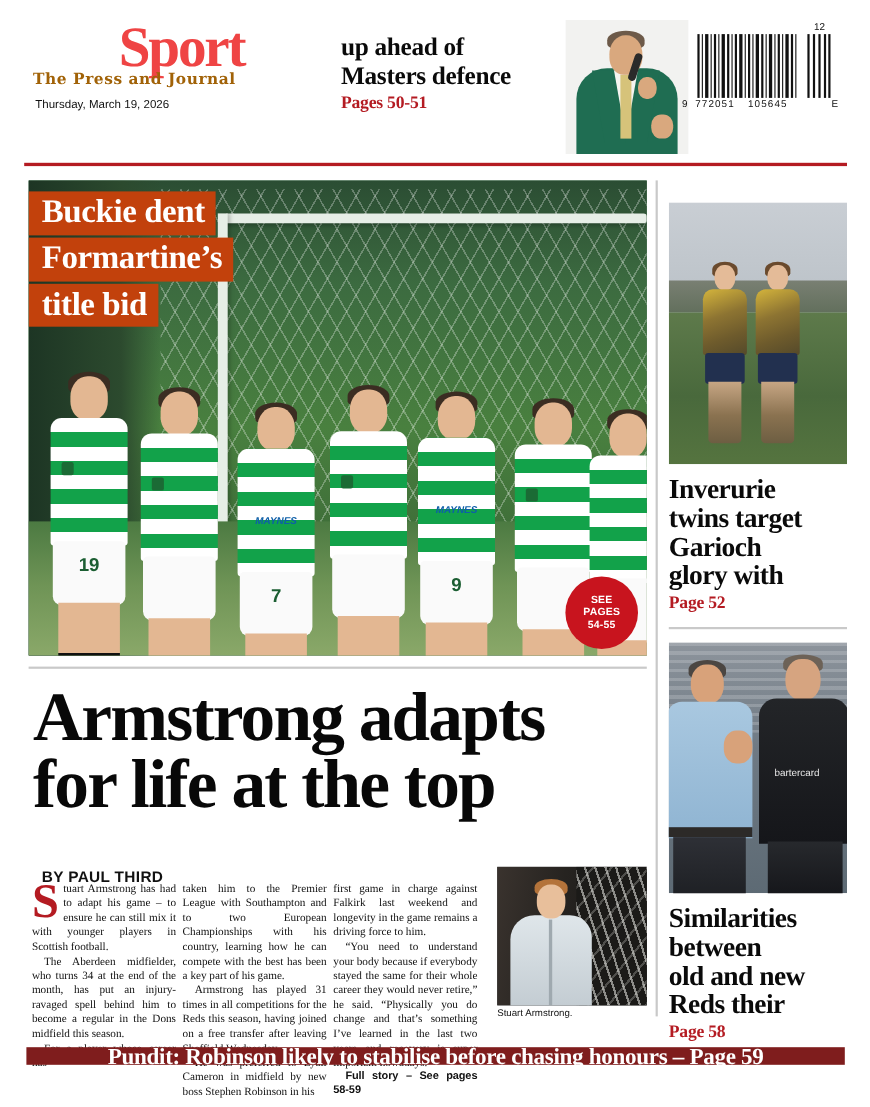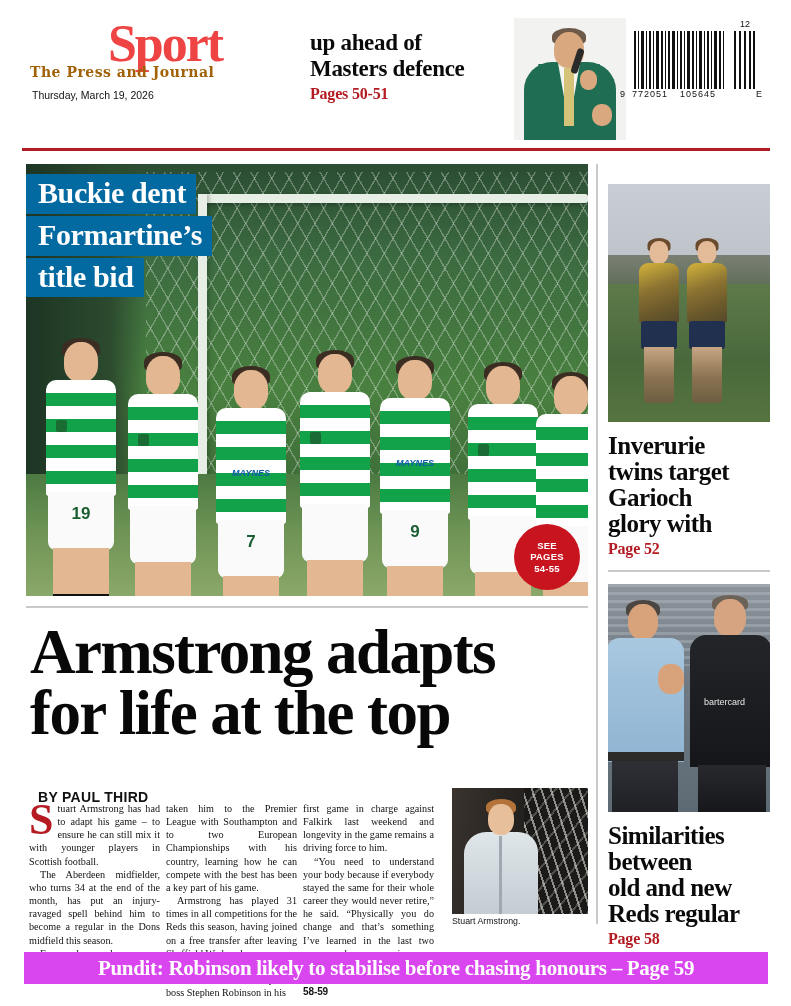--- a/index.html
+++ b/index.html
@@ -196,21 +196,21 @@
   }
   .pl-spon {
     position:absolute; left:50%; transform:translateX(-50%); top:98px;
     font-family:"Liberation Sans", sans-serif; font-weight:bold;
     font-size:9px; color:#0d5fa8; font-style:italic;
   }
 
   .photo-overlay { position:absolute; left:0; top:10px; width:100%; }
   .ov-line {
     display:inline-block;
-    background:#0369a1; color:#fff;
+    background:#c2410c; color:#fff;
     font-family:"Liberation Serif", serif; font-weight:bold;
     font-size:30px; line-height:1.06;
     padding:3px 10px 5px 12px;
     margin-bottom:2px;
     letter-spacing:-0.4px;
     white-space:nowrap;
   }
   .see-pages {
     position:absolute; left:514px; top:524px;
     width:66px; height:66px; border-radius:50%;
@@ -351,22 +351,22 @@
     background:linear-gradient(180deg,#232528 0%,#15161a 100%); border-radius:16px 16px 0 0; }
   .mgrB .logo {
     position:absolute; left:16px; top:104px;
     font-family:"Liberation Sans", sans-serif; font-size:9px; color:#e8e8e8;
   }
   .mgrB .tr { position:absolute; left:10px; top:172px; width:68px; height:50px;
     background:linear-gradient(180deg,#27292d 0%,#15161a 100%); }
 
   
   .bottom-banner {
-    position:absolute; left:24px; top:952px; width:744px; height:32px;
-    background:#d946ef; display:flex; align-items:center; justify-content:center;
+    position:absolute; left:24px; top:952px; width:744px; height:16px;
+    background:#7f1d1d; display:flex; align-items:center; justify-content:center;
   }
   .bottom-banner span {
     font-family:"Liberation Serif", serif; font-weight:bold;
     font-size:21px; color:#fff; letter-spacing:-0.3px;
   }
 </style>
 </head>
 <body>
 
 <div class="page">
@@ -621,21 +621,21 @@
         <div class="b"></div>
         <div class="logo">bartercard</div>
         <div class="tr"></div>
       </div>
     </div>
 
     <div class="rail-head">
       <div>Similarities</div>
       <div>between</div>
       <div>old and new</div>
-      <div>Reds regular</div>
+      <div>Reds their</div>
     </div>
     <div class="rail-page">Page 58</div>
   </div>
 
   <div class="bottom-banner">
     <span>Pundit: Robinson likely to stabilise before chasing honours – Page 59</span>
   </div>
 
 </div>
 

